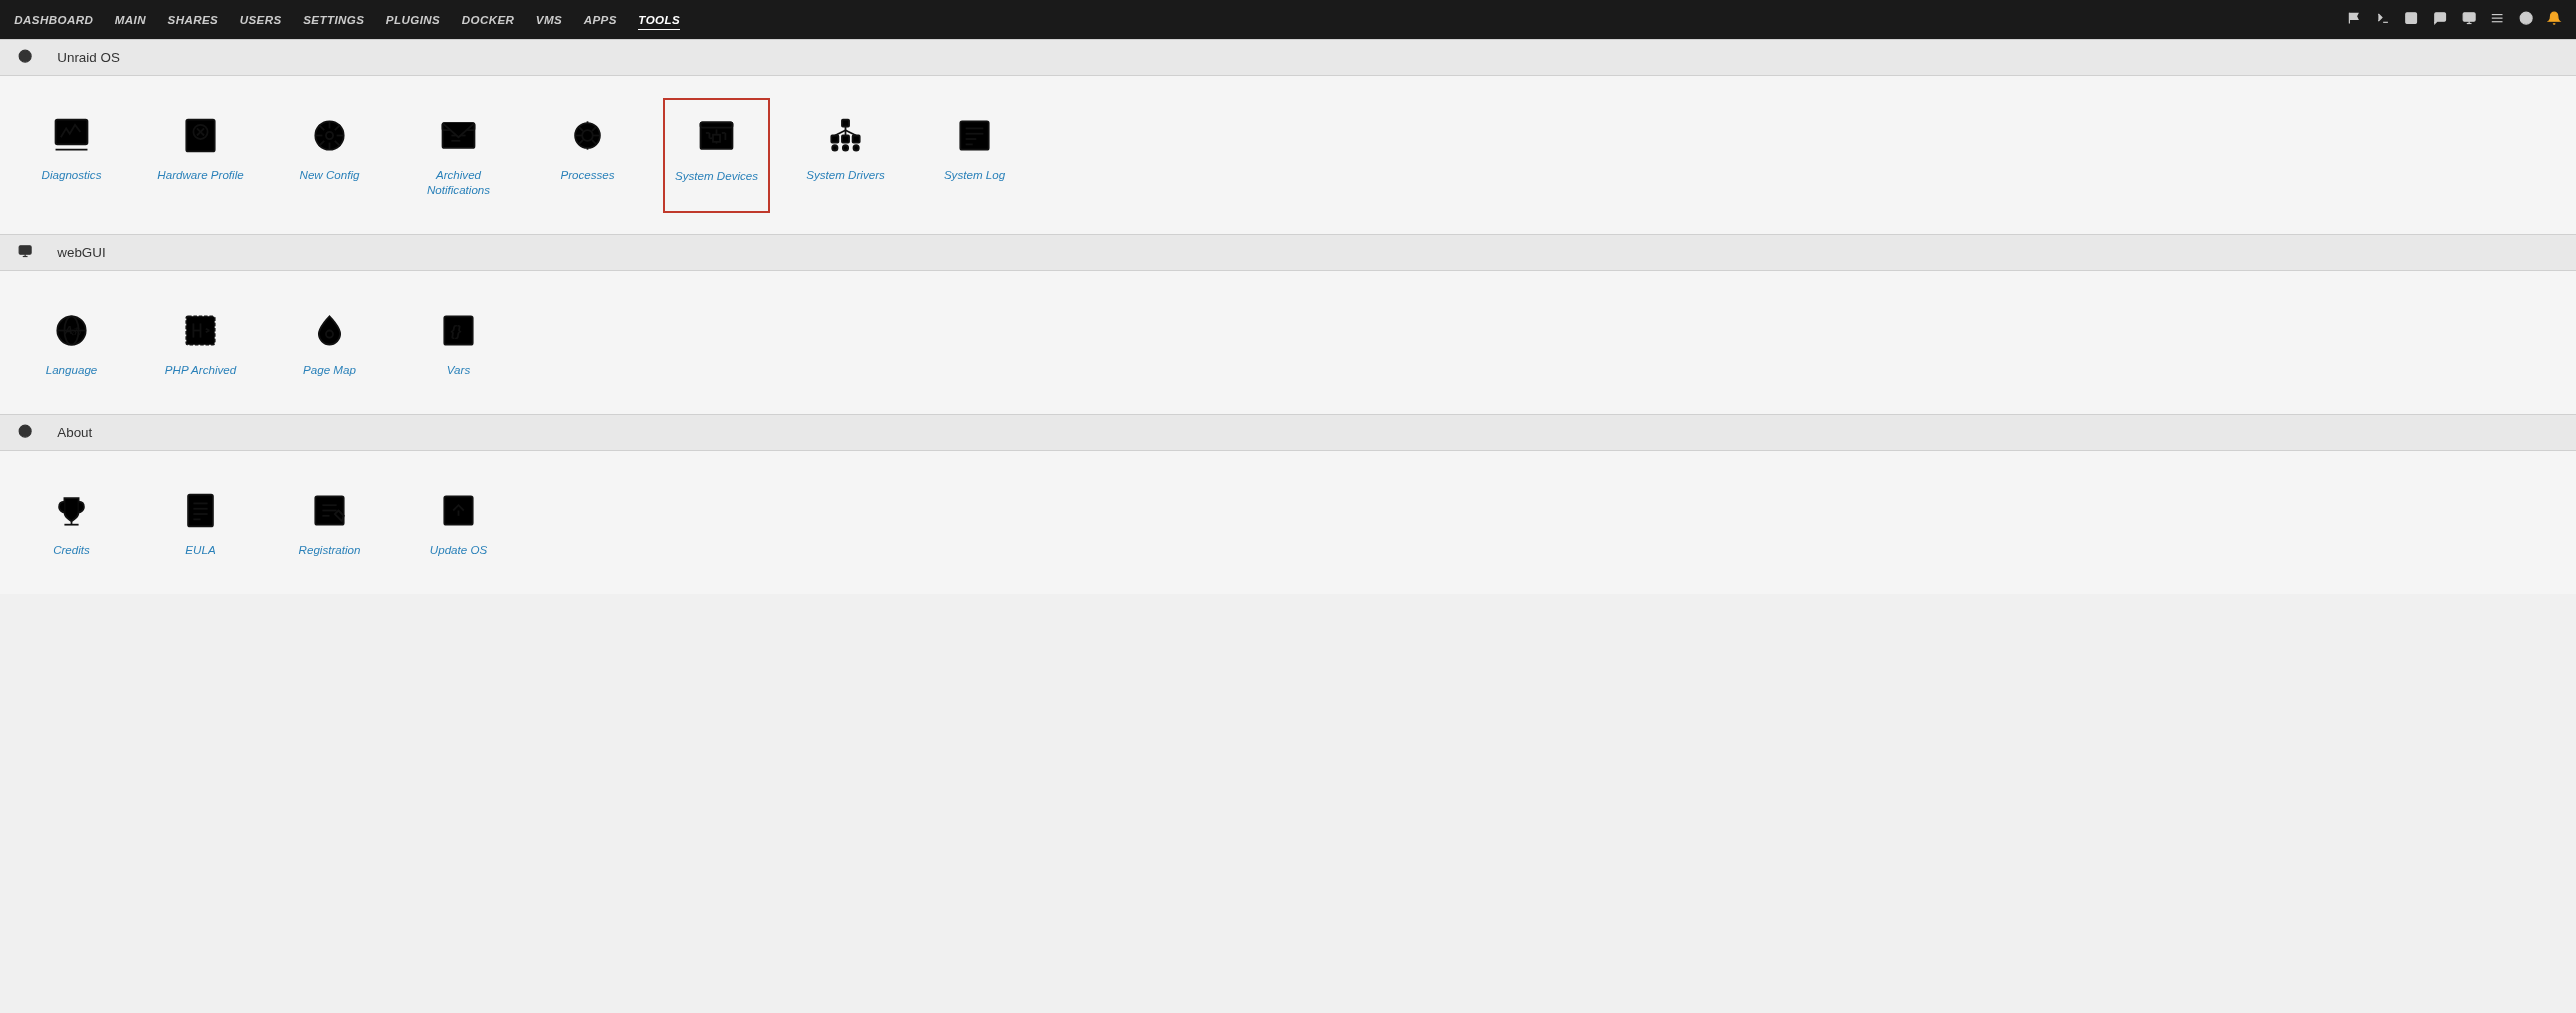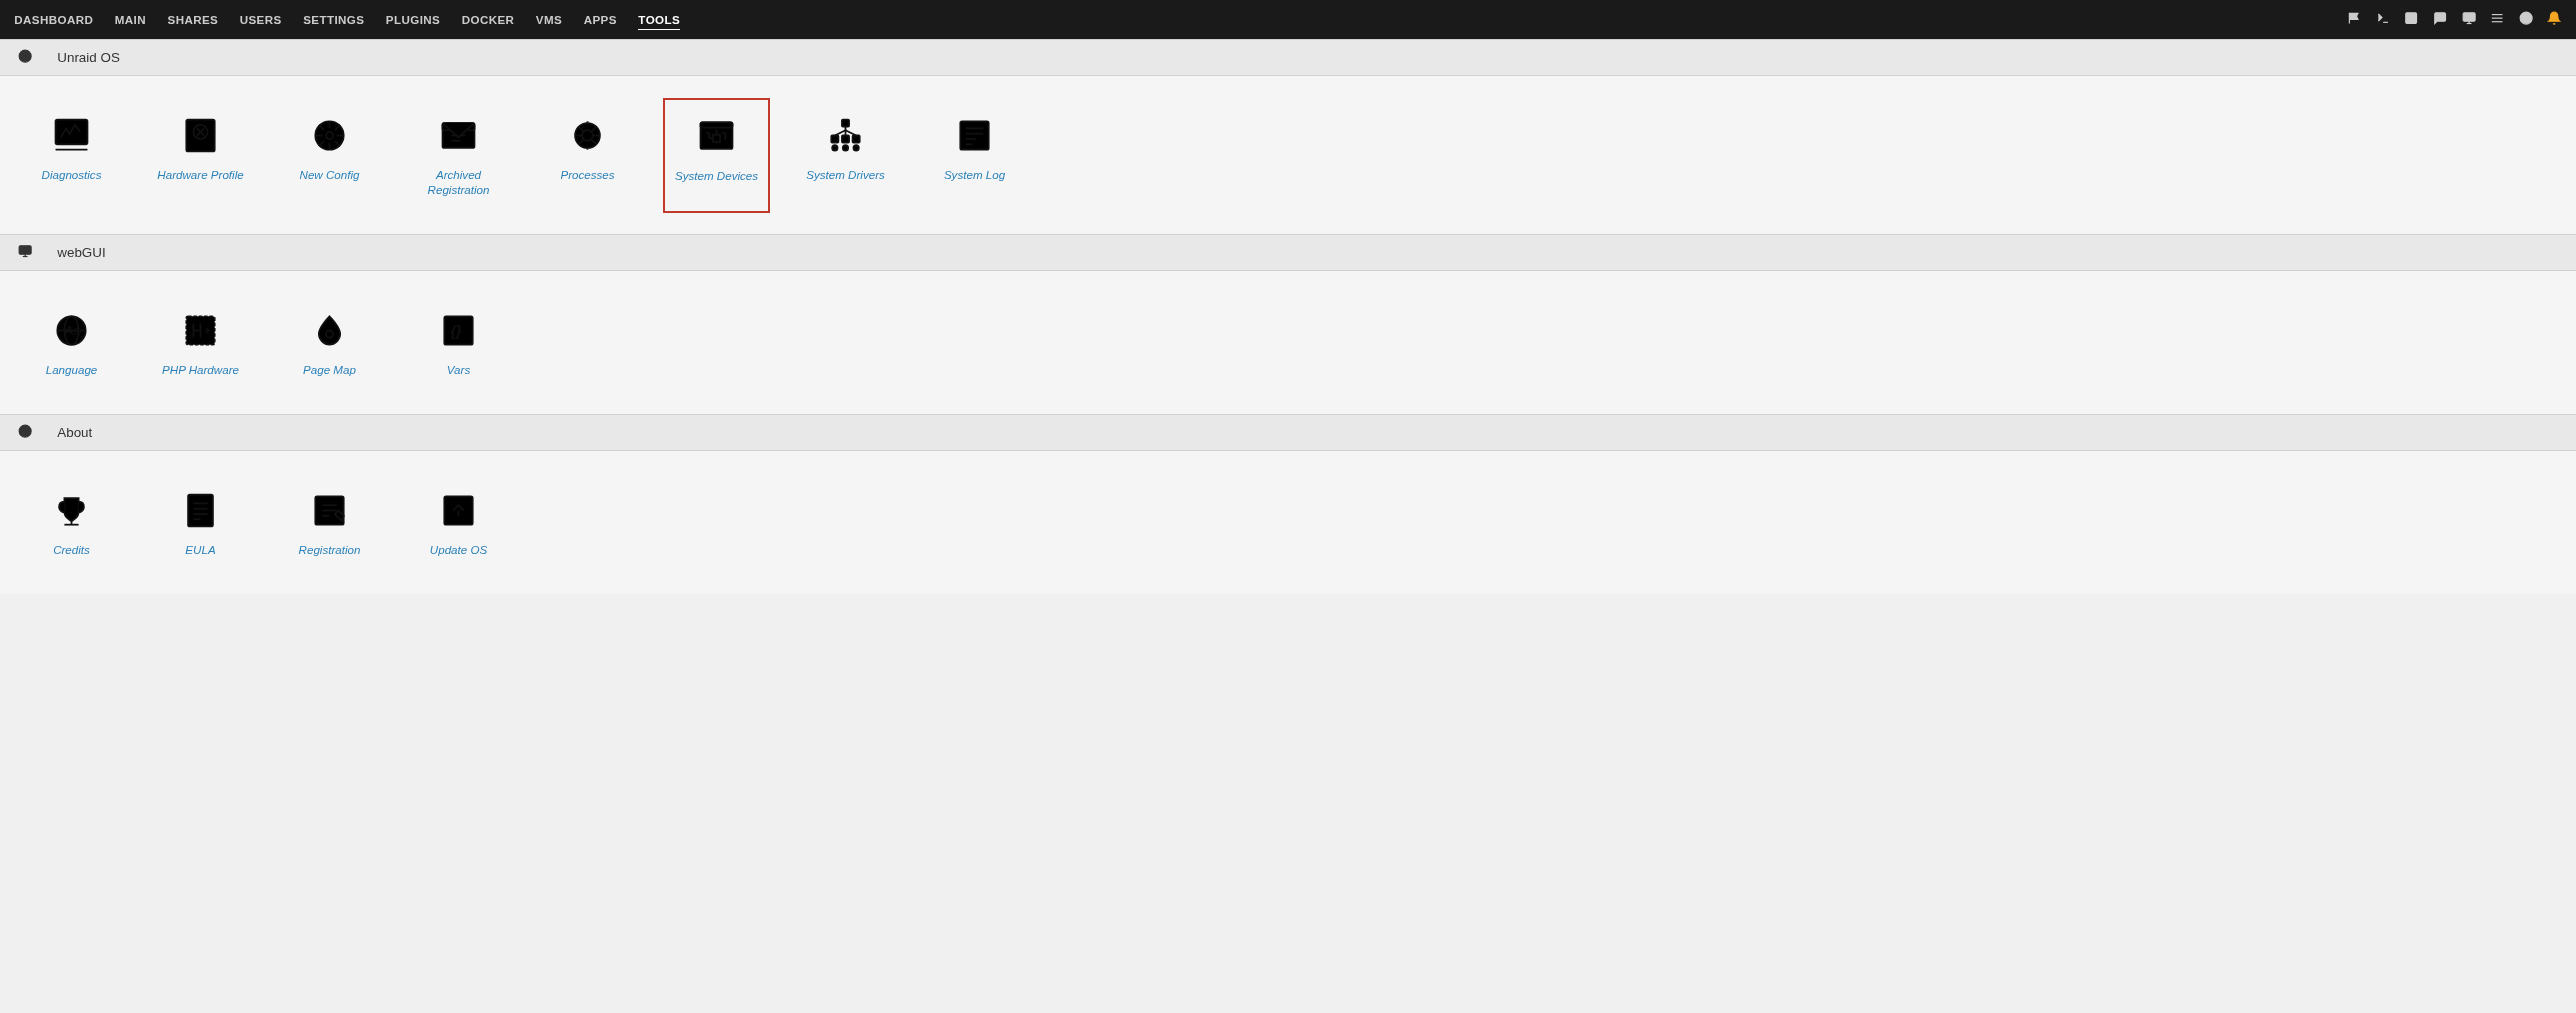--- a/index.html
+++ b/index.html
@@ -20,20 +20,21 @@
       gap: 21.5px;
     }
     .topnav-item {
       color: #ccc;
       text-decoration: none;
       font-size: 11.6px;
       font-weight: 600;
       letter-spacing: 0.4px;
       cursor: pointer;
       padding: 3.6px 0;
+      font-style: italic;
     }
     .topnav-item.active {
       color: #fff;
       border-bottom: 1.8px solid #fff;
       text-align: center;
     }
     .topnav-right {
       display: flex;
       align-items: center;
       gap: 14.3px;
@@ -251,21 +252,21 @@
     <div class="grid-item">
       <div class="icon-wrap">
         <svg width="39" height="39" viewBox="0 0 44 44" fill="none" stroke="#111" stroke-width="2">
           <rect x="4" y="8" width="36" height="28" rx="2"></rect>
           <rect x="4" y="8" width="36" height="8" rx="2"></rect>
           <line x1="14" y1="22" x2="30" y2="22"></line>
           <line x1="14" y1="28" x2="24" y2="28"></line>
           <polyline points="4,8 22,24 40,8"></polyline>
         </svg>
       </div>
-      <span class="label">Archived Registration</span>
+      <span class="label">Archived Notifications</span>
     </div>
 
     <div class="grid-item">
       <div class="icon-wrap">
         <svg width="39" height="39" viewBox="0 0 44 44" fill="none" stroke="#111" stroke-width="2">
           <circle cx="22" cy="22" r="14"></circle>
           <path d="M22 8 L22 6"></path>
           <path d="M22 38 L22 36"></path>
           <circle cx="22" cy="22" r="6"></circle>
           <line x1="8" y1="22" x2="16" y2="22"></line>
@@ -363,21 +364,21 @@
       <div class="icon-wrap">
         <svg width="39" height="39" viewBox="0 0 44 44" fill="none" stroke="#111" stroke-width="2">
           <rect x="6" y="6" width="32" height="32" rx="2" stroke-dasharray="4 2"></rect>
           <line x1="14" y1="14" x2="14" y2="30"></line>
           <line x1="14" y1="22" x2="22" y2="22"></line>
           <line x1="22" y1="14" x2="22" y2="30"></line>
           <line x1="28" y1="20" x2="32" y2="22"></line>
           <line x1="32" y1="22" x2="28" y2="24"></line>
         </svg>
       </div>
-      <span class="label">PHP Hardware</span>
+      <span class="label">PHP Archived</span>
     </div>
 
     <div class="grid-item">
       <div class="icon-wrap">
         <svg width="39" height="39" viewBox="0 0 44 44" fill="none" stroke="#111" stroke-width="2">
           <path d="M22 6 C22 6 10 18 10 26 C10 32 15.4 38 22 38 C28.6 38 34 32 34 26 C34 18 22 6 22 6Z"></path>
           <circle cx="22" cy="26" r="4"></circle>
         </svg>
       </div>
       <span class="label">Page Map</span>

